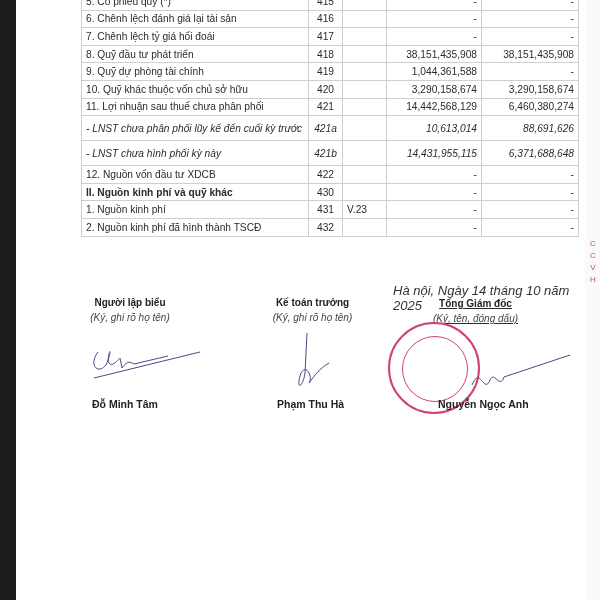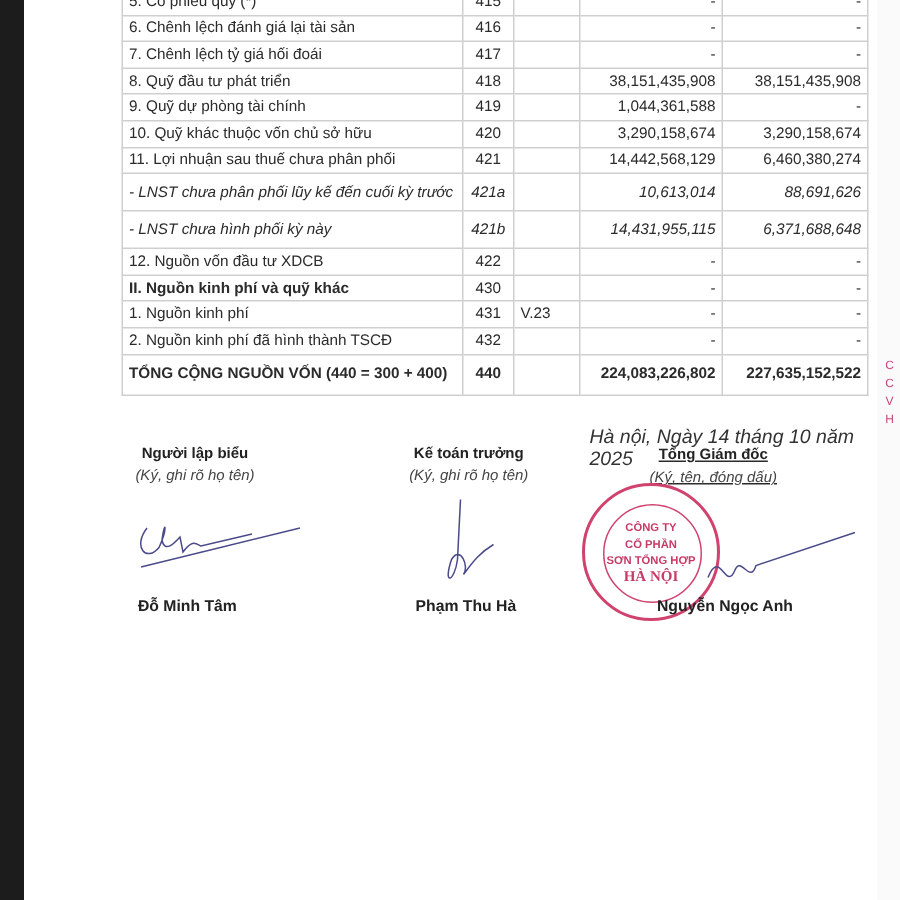--- a/index.html
+++ b/index.html
@@ -120,27 +120,20 @@
         <td class="c-cur">-</td>
         <td class="c-pri">-</td>
       </tr>
       <tr>
         <td class="c-name">2. Nguồn kinh phí đã hình thành TSCĐ</td>
         <td class="c-code">432</td>
         <td class="c-note"></td>
         <td class="c-cur">-</td>
         <td class="c-pri">-</td>
       </tr>
-      <tr class="total">
-        <td class="c-name">TỔNG CỘNG NGUỒN VỐN (440 = 300 + 400)</td>
-        <td class="c-code">440</td>
-        <td class="c-note"></td>
-        <td class="c-cur">224,083,226,802</td>
-        <td class="c-pri">227,635,152,522</td>
-      </tr>
     </tbody>
 </table>
 
 <div class="date">Hà nội, Ngày 14 tháng 10 năm 2025</div>
 
 <div class="sig" style="left:75px; top:297px; width:110px;">
   <div class="t">Người lập biểu</div>
   <div class="s">(Ký, ghi rõ họ tên)</div>
 </div>
 <div class="sig" style="left:255px; top:297px; width:115px;">
@@ -154,26 +147,20 @@
 
 <svg class="sigline" style="left:88px; top:340px;" width="100" height="40">
   <path d="M10 12 C0 25, 10 35, 18 25 C24 12, 22 5, 20 20 C22 30, 30 20, 32 18 L34 28 C40 20, 42 22, 46 24 L80 16 M6 38 L112 12" stroke="#4a4a8a" stroke-width="1" fill="none"></path>
 </svg>
 <svg class="sigline" style="left:295px; top:333px;" width="60" height="60">
   <path d="M12 0 L10 40 C8 55, 0 58, 6 40 C12 30, 18 45, 14 50 C20 42, 24 36, 34 30" stroke="#4a4a8a" stroke-width="1" fill="none"></path>
 </svg>
 
 <div class="stamp">
   <div class="stamp-inner"></div>
-  <div class="stamp-text">
-    <div>CÔNG TY</div>
-    <div>CỔ PHẦN</div>
-    <div>SƠN TỔNG HỢP</div>
-    <div class="big">HÀ NỘI</div>
-  </div>
 </div>
 <svg class="sigline" style="left:470px; top:355px;" width="110" height="40">
   <path d="M2 30 C10 10, 14 40, 20 25 C24 15, 30 35, 34 22 L100 0" stroke="#4a4a8a" stroke-width="1" fill="none"></path>
 </svg>
 
 <div class="name" style="left:92px; top:398px;">Đỗ Minh Tâm</div>
 <div class="name" style="left:277px; top:398px;">Phạm Thu Hà</div>
 <div class="name" style="left:438px; top:398px;">Nguyễn Ngọc Anh</div>
 
 <div class="side-mark" id="side-mark">

